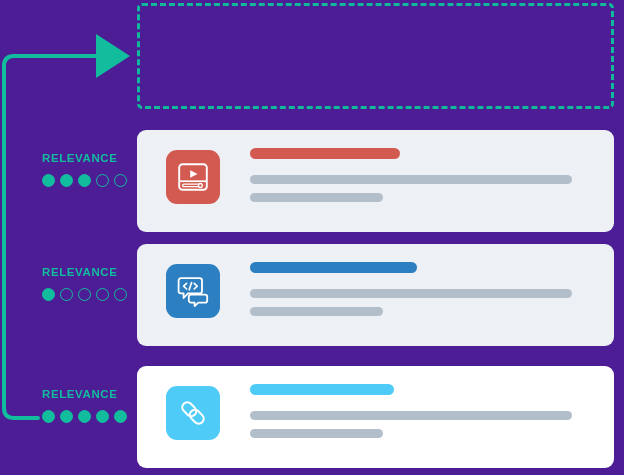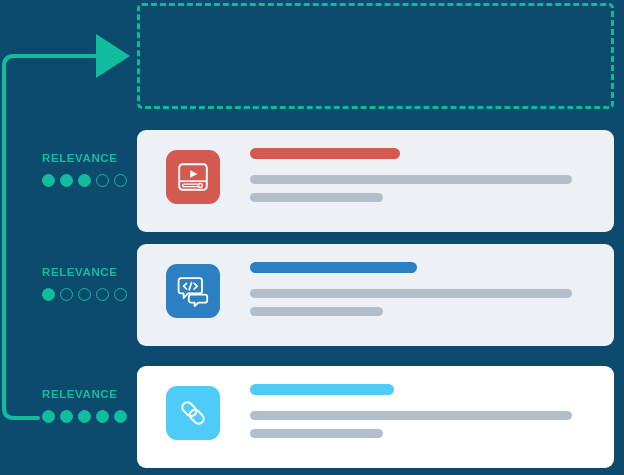--- a/index.html
+++ b/index.html
@@ -9,21 +9,21 @@
     height: 475px;
     background: #ffffff;
     font-family: "Liberation Sans", sans-serif;
     overflow: hidden;
   }
 
   #stage {
     position: relative;
     width: 624px;
     height: 475px;
-    background: #0c4a6e;
+    background: #4c1d95;
   }
 
   
   .connector-svg {
     position: absolute;
     left: 0;
     top: 0;
     width: 624px;
     height: 475px;
     pointer-events: none;

